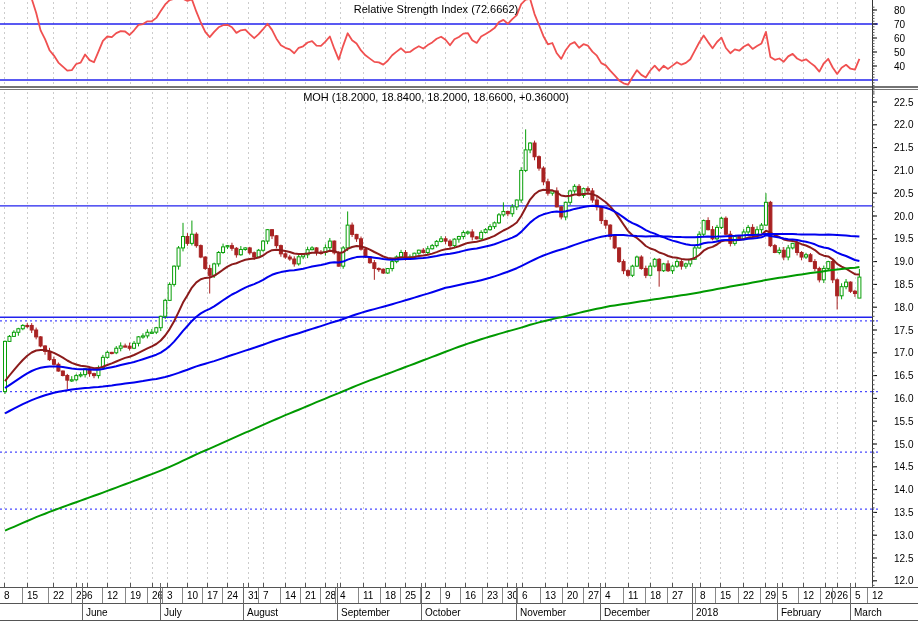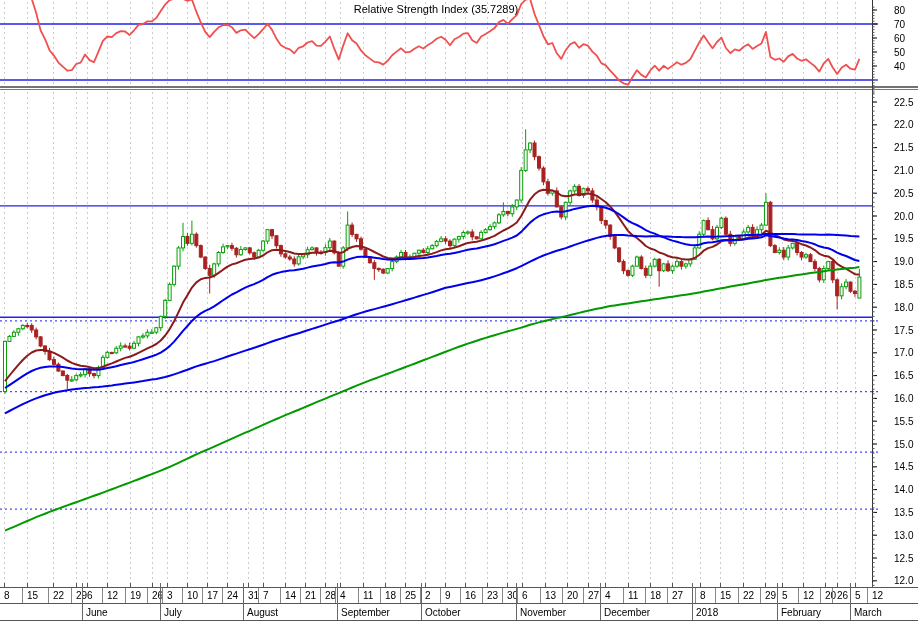--- a/index.html
+++ b/index.html
@@ -6,21 +6,22 @@
   #stage{position:relative;width:918px;height:622px;background:#fff;overflow:hidden;
          font-family:"Liberation Sans",sans-serif;}
   .panel-title{position:absolute;left:0;width:872px;text-align:center;font-size:11px;
                color:#000;pointer-events:none;white-space:nowrap;}
   svg text{font-family:"Liberation Sans",sans-serif;}
 </style>
 </head>
 <body>
 
 <div id="stage">
-  <div class="panel-title" style="top:3px;">Relative Strength Index (35.7289)</div>
+  <div class="panel-title" style="top:3px;">Relative Strength Index (72.6662)</div>
+  <div class="panel-title" style="top:91px;">MOH (18.2000, 18.8400, 18.2000, 18.6600, +0.36000)</div>
   <svg id="chart" width="918" height="622" viewBox="0 0 918 622">
       <g>
         <line x1="4.5" y1="2" x2="4.5" y2="85" stroke="#CCCCCC" stroke-width="1" stroke-dasharray="2 3"></line>
         <line x1="4.5" y1="92" x2="4.5" y2="587" stroke="#CCCCCC" stroke-width="1" stroke-dasharray="2 3"></line>
         <line x1="27.5" y1="2" x2="27.5" y2="85" stroke="#CCCCCC" stroke-width="1" stroke-dasharray="2 3"></line>
         <line x1="27.5" y1="92" x2="27.5" y2="587" stroke="#CCCCCC" stroke-width="1" stroke-dasharray="2 3"></line>
         <line x1="53.5" y1="2" x2="53.5" y2="85" stroke="#CCCCCC" stroke-width="1" stroke-dasharray="2 3"></line>
         <line x1="53.5" y1="92" x2="53.5" y2="587" stroke="#CCCCCC" stroke-width="1" stroke-dasharray="2 3"></line>
         <line x1="76.5" y1="2" x2="76.5" y2="85" stroke="#CCCCCC" stroke-width="1" stroke-dasharray="2 3"></line>
         <line x1="76.5" y1="92" x2="76.5" y2="587" stroke="#CCCCCC" stroke-width="1" stroke-dasharray="2 3"></line>

